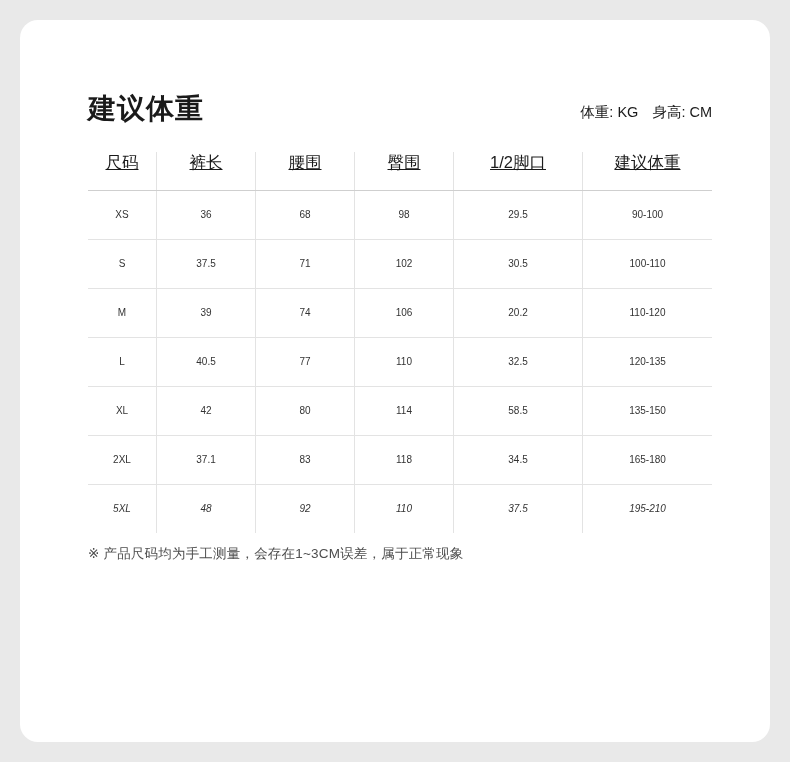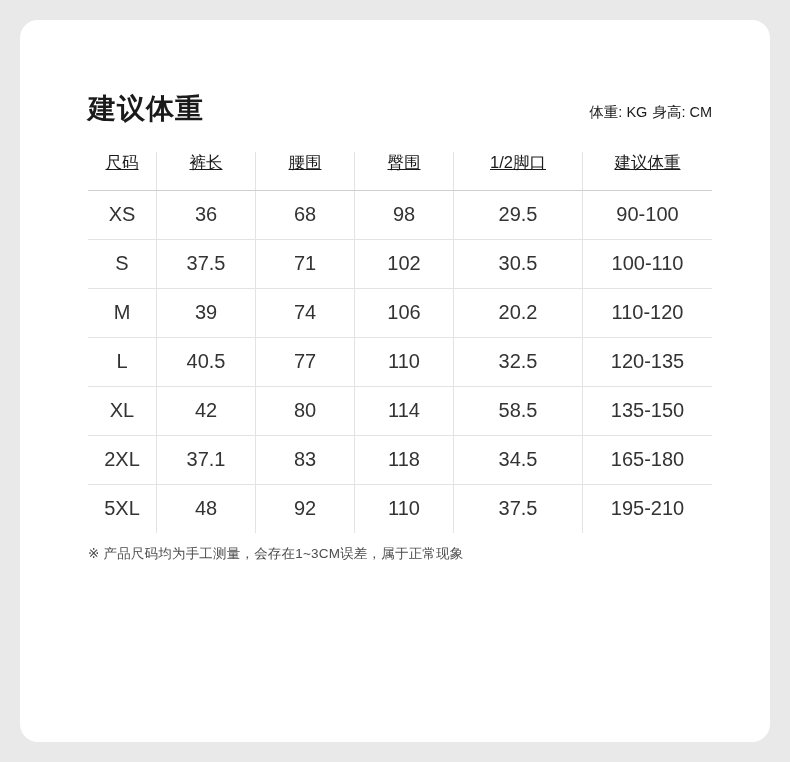--- a/index.html
+++ b/index.html
@@ -42,21 +42,21 @@
     letter-spacing: 1px;
     line-height: 1.2;
   }
   .units {
     font-size: 14.5px;
     color: #1a1a1a;
     padding-bottom: 4px;
     white-space: nowrap;
   }
   .units .unit-item {
-    margin-left: 1px;
+    margin-left: 10px;
   }
   table.size-table {
     margin-top: 26px;
     width: 624px;
     border-collapse: collapse;
     table-layout: fixed;
   }
   table.size-table th,
   table.size-table td {
     text-align: center;
@@ -70,21 +70,21 @@
     border-right: none;
   }
   table.size-table thead th {
     font-size: 16.5px;
     padding: 0 0 16px 0;
     border-bottom: 1px solid #cfcfcf;
     color: #1a1a1a;
     text-decoration: underline;
   }
   table.size-table tbody td {
-    font-size: 20px;
+    font-size: 10px;
     height: 48px;
     padding: 0;
     color: #333333;
   }
   table.size-table thead tr th:first-child,
   table.size-table tbody tr td:first-child {
     width: 68px;
   }
   table.size-table thead tr th:nth-child(2),
   table.size-table tbody tr td:nth-child(2) {
@@ -97,20 +97,21 @@
   table.size-table thead tr th:nth-child(4),
   table.size-table tbody tr td:nth-child(4) {
     width: 98px;
   }
   table.size-table thead tr th:nth-child(5),
   table.size-table tbody tr td:nth-child(5) {
     width: 128px;
   }
   table.size-table tbody tr:last-child td {
     border-bottom: none;
+    font-style: italic;
   }
   .note {
     margin-top: 12px;
     font-size: 13.5px;
     color: #4d4d4d;
     letter-spacing: 0.2px;
   }
 </style>
 </head>
 <body>

